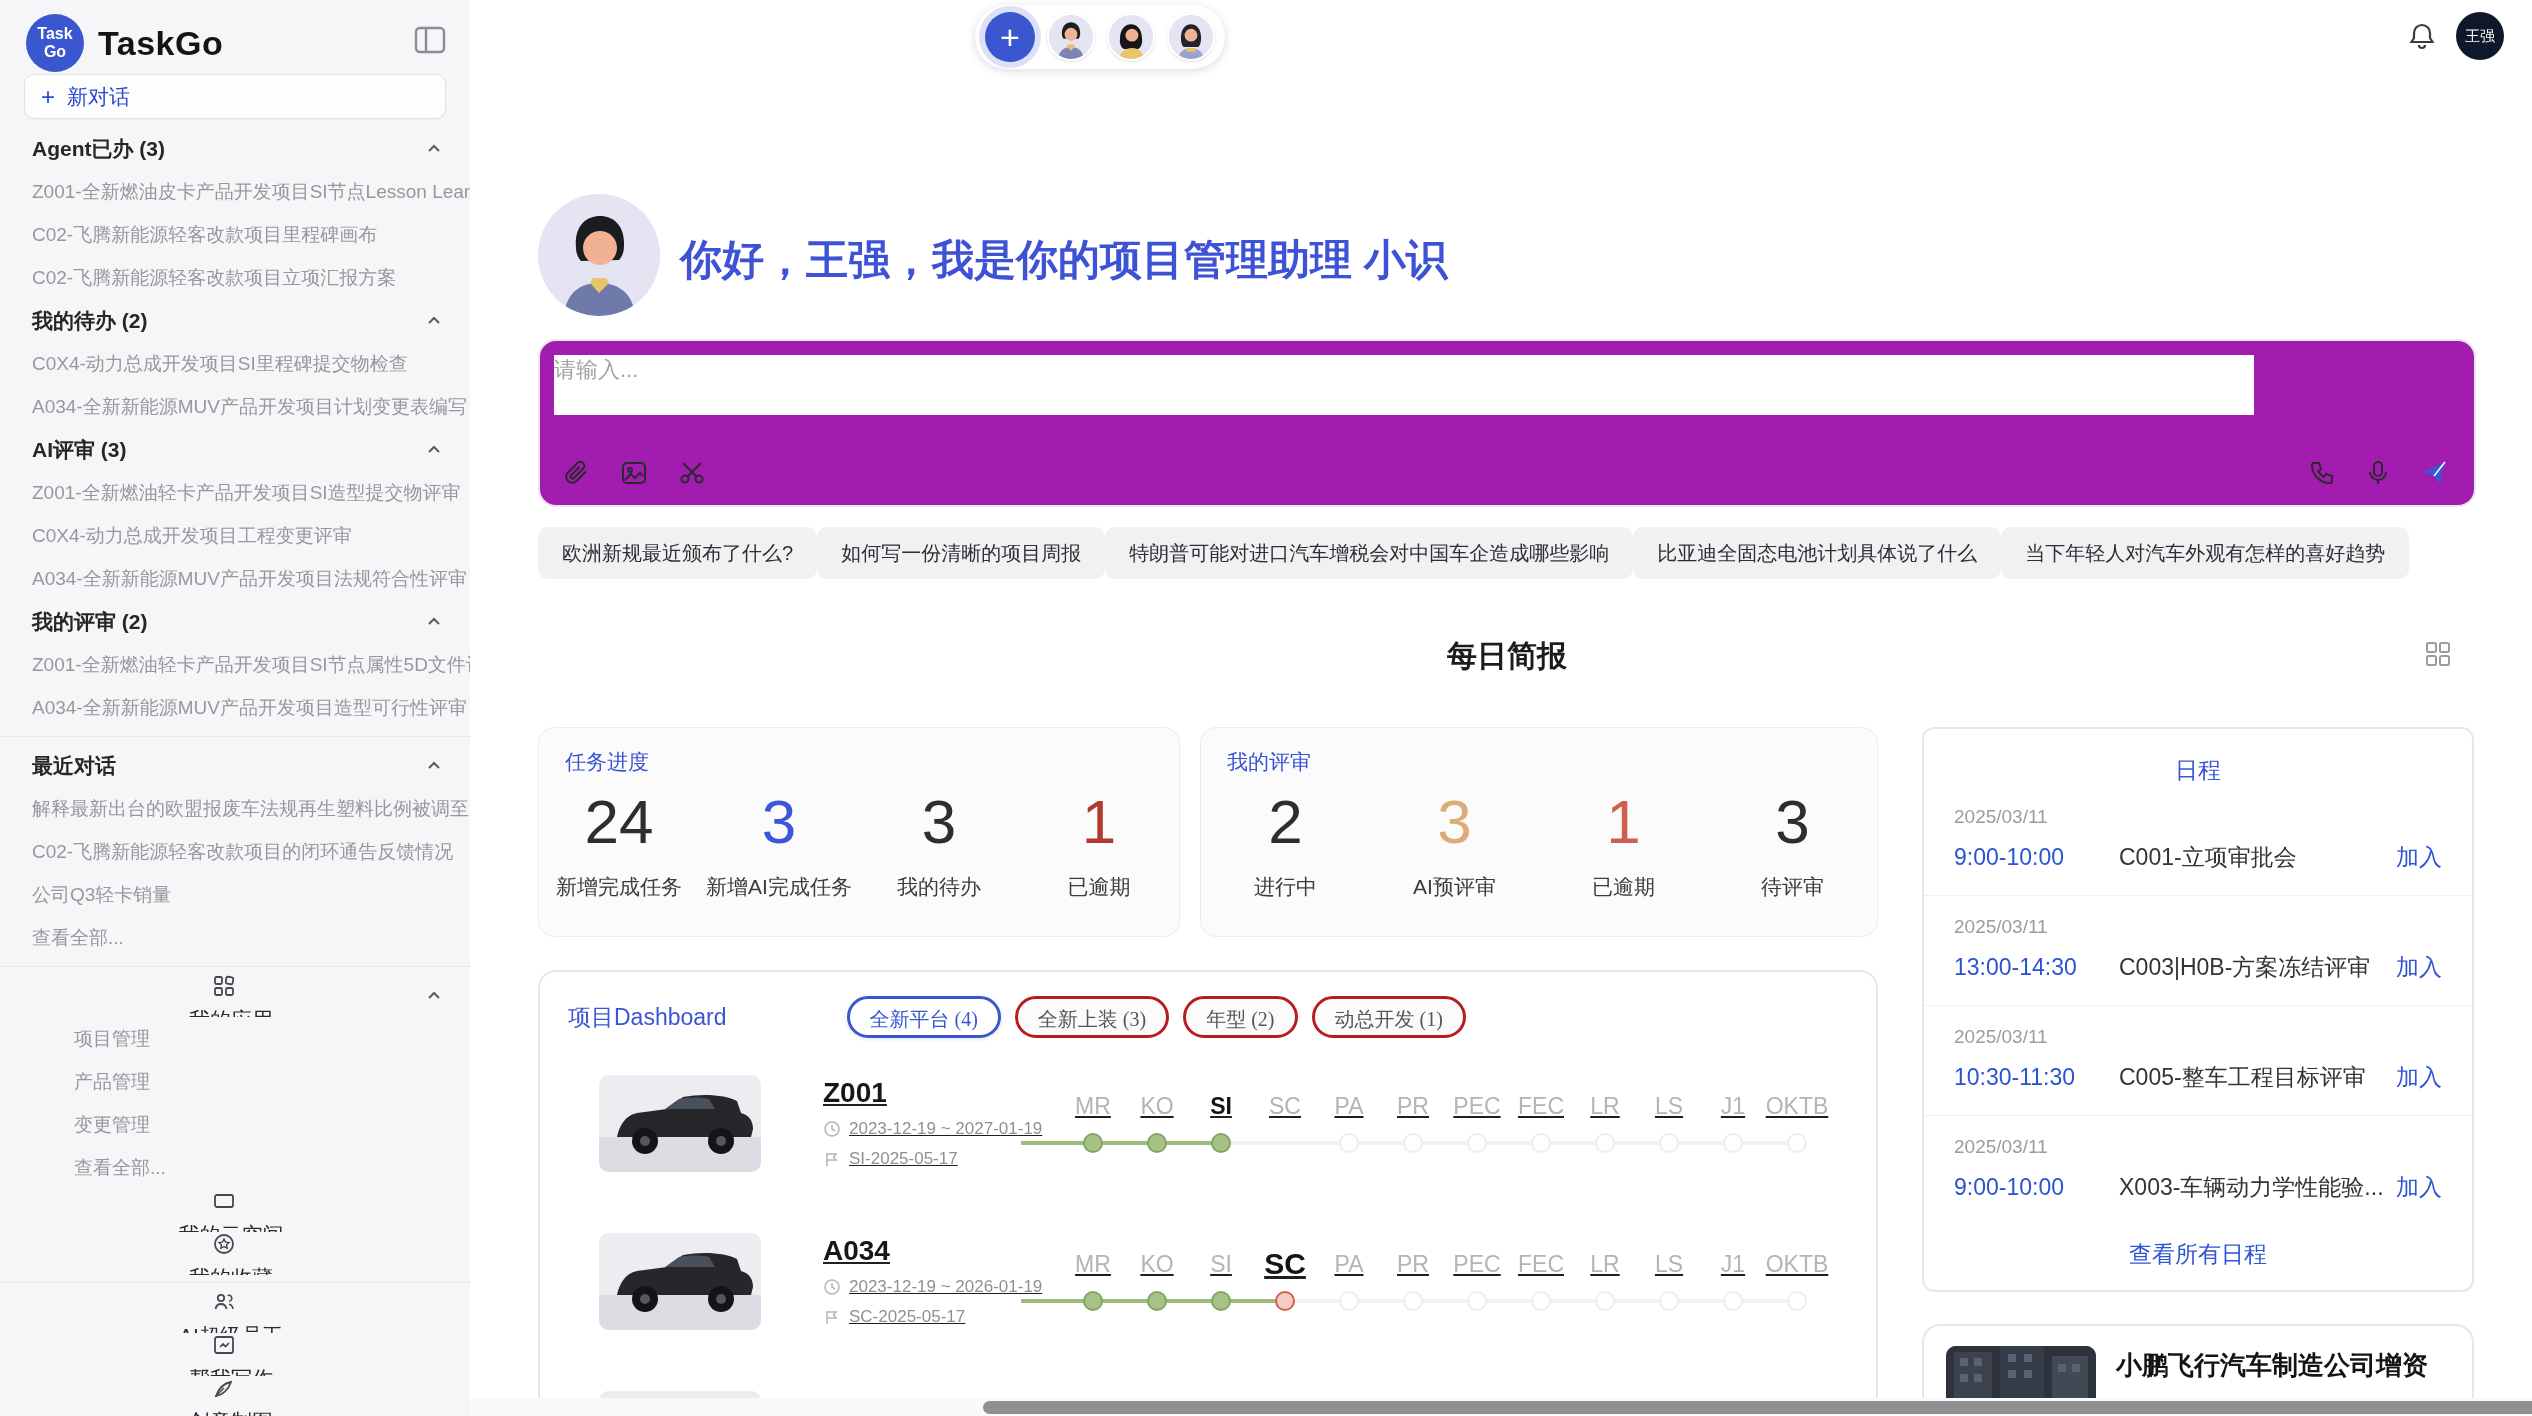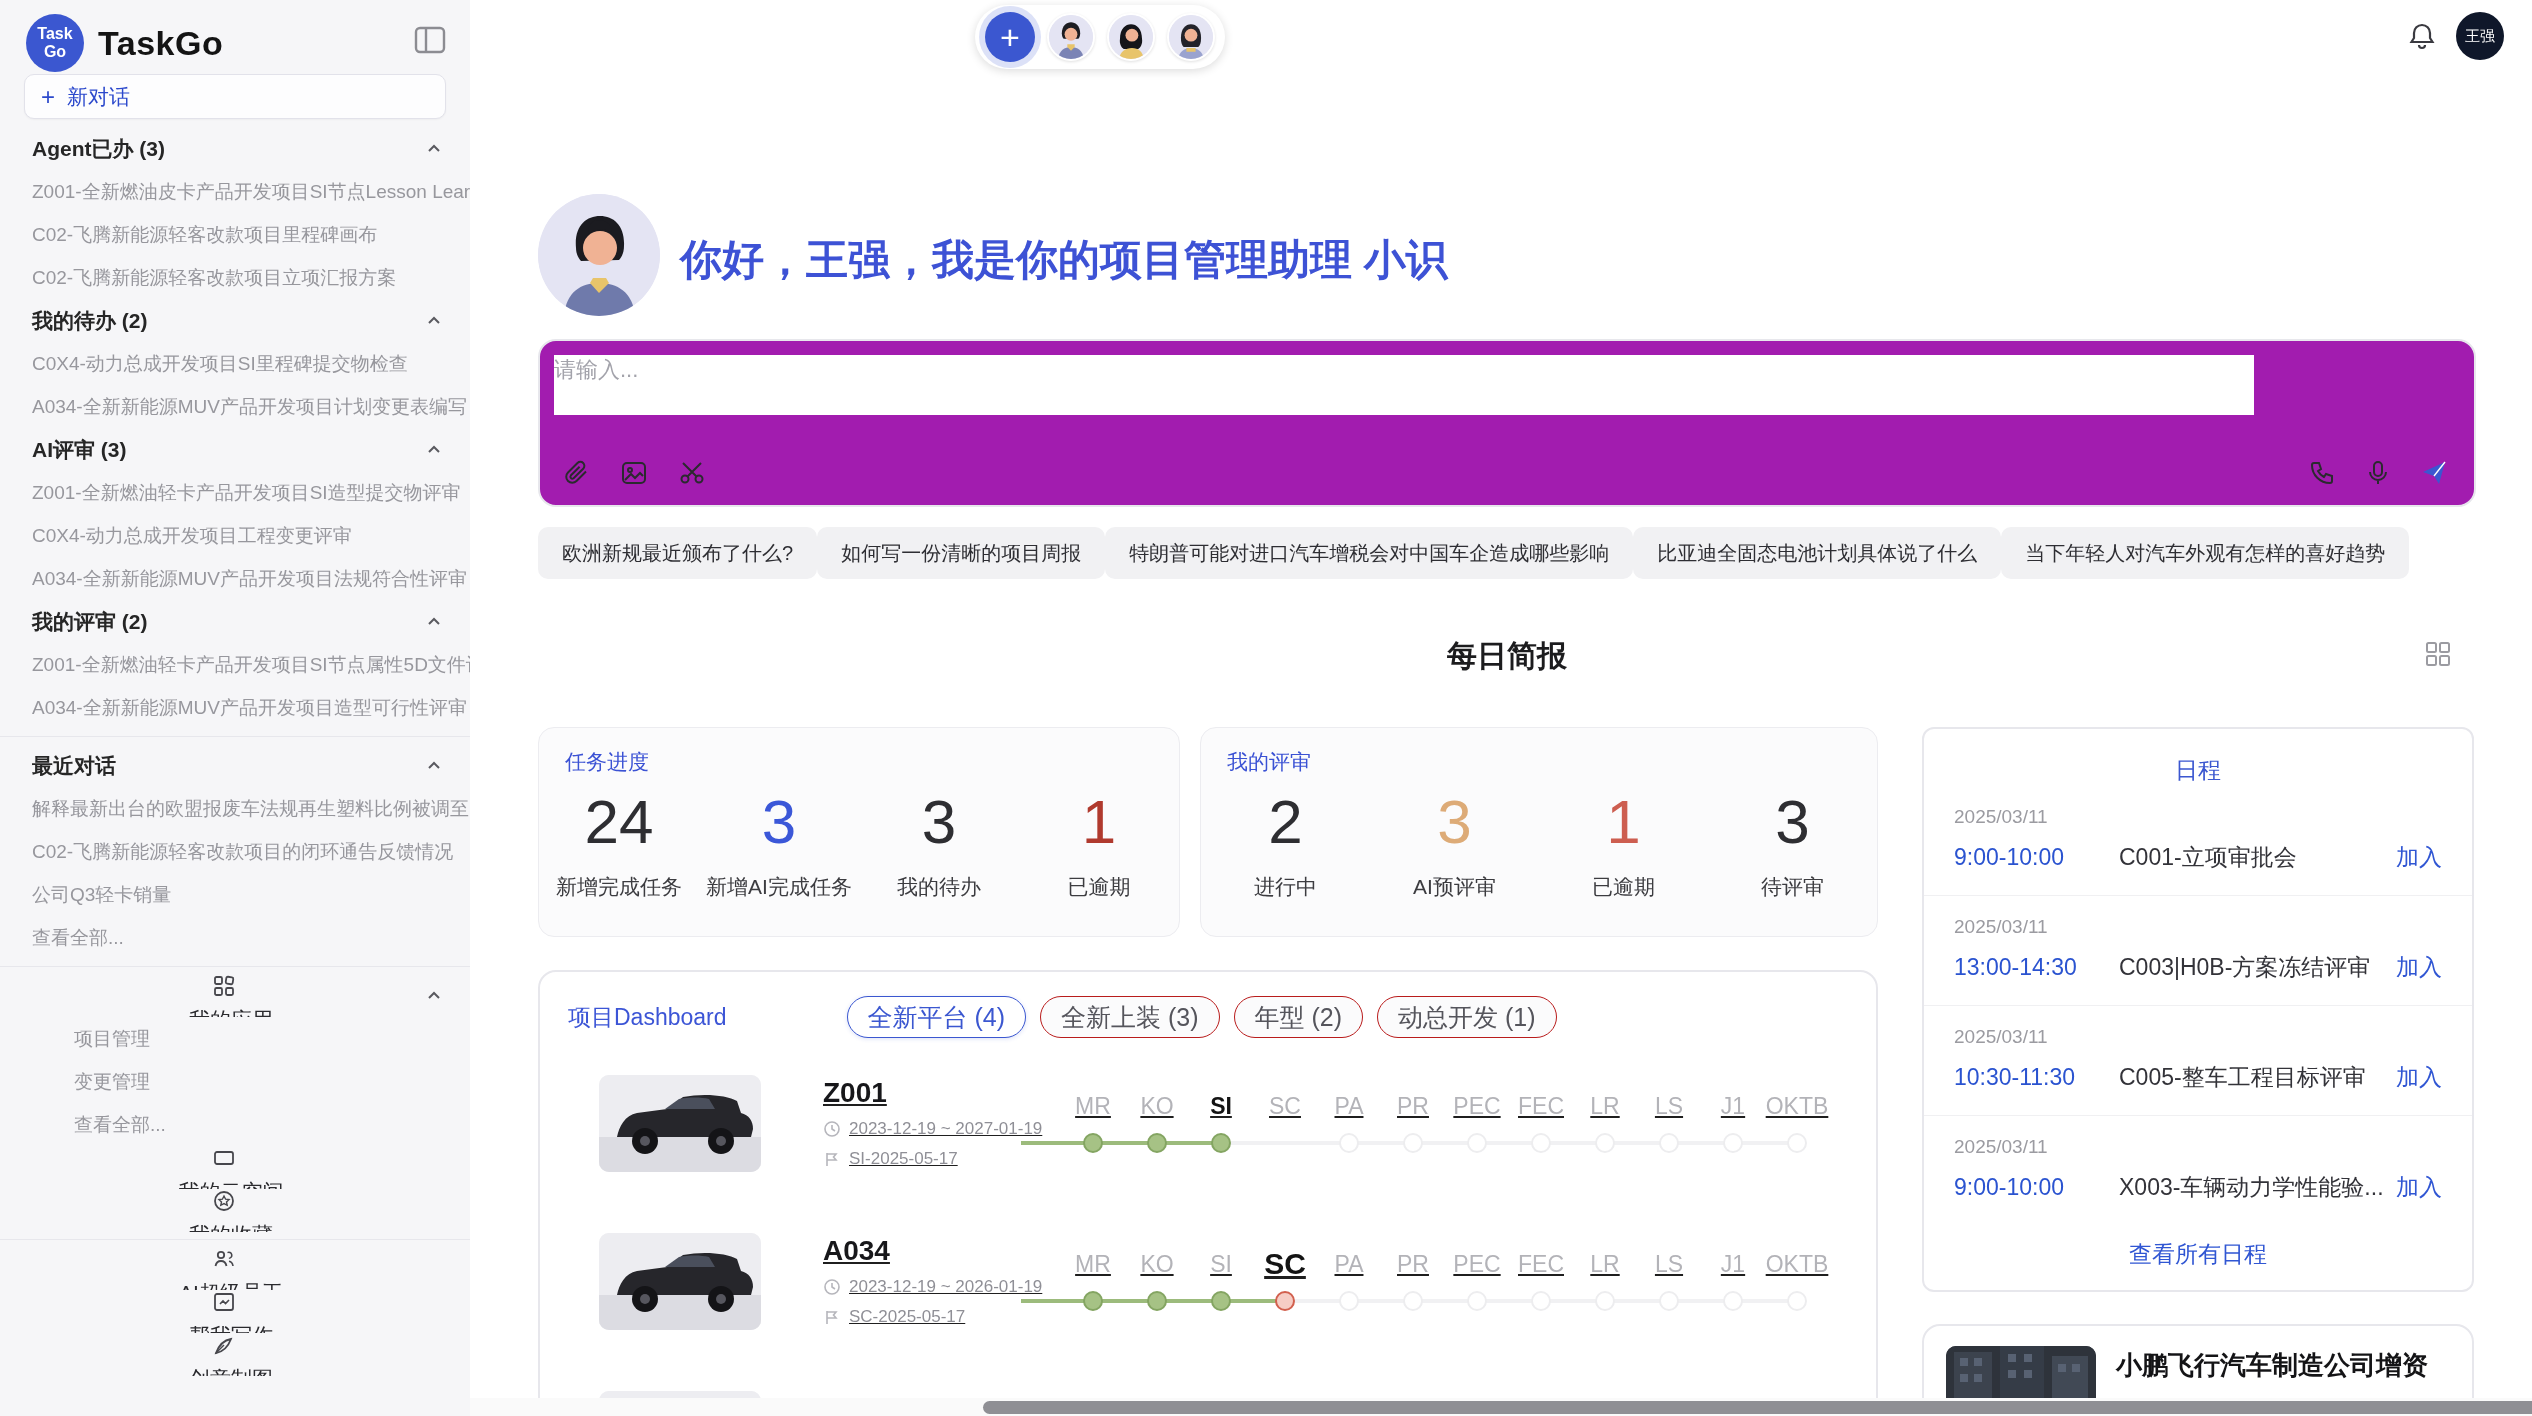--- a/index.html
+++ b/index.html
@@ -58,21 +58,21 @@
   .stat-row { position:absolute; left:0; right:0; top:58px; display:flex; }
   .stat { flex:1; text-align:center; }
   .stat .v { font-size:62px; font-weight:500; color:#2e2e32; }
   .stat .v.blue { color:#3b57d8; } .stat .v.red { color:#b03a2e; }
   .stat .v.tan { color:#ddab77; } .stat .v.salmon { color:#cd5e50; }
   .stat .l { margin-top:16px; font-size:21px; color:#3c3c40; }
 
   .dash-card { position:absolute; left:68px; top:970px; width:1340px; height:520px; border:2px solid #e7e7ec; border-radius:18px; background:#fff; overflow:hidden; }
   .dash-head { display:flex; align-items:center; padding:24px 26px 6px 28px; }
   .dash-title { font-size:23px; color:#3c55d6; margin-right:120px; }
-  .tab { height:42px; line-height:40px; padding:0 20px; border-radius:21px; border:1px solid #b91c1c; background:#fbfbfc; font-size:25px; color:#55555c; margin-right:14px; cursor:pointer; }
+  .tab { height:42px; line-height:40px; padding:0 20px; border-radius:21px; border:3px solid #b91c1c; background:#fbfbfc; font-size:20px; color:#55555c; margin-right:14px; cursor:pointer;font-family:Liberation Serif, serif; }
   .tab.active { border-color:#3b57d0; color:#3b57d0; background:#fff; box-shadow:0 1px 4px rgba(59,87,208,.18); }
   .proj-row { display:flex; align-items:center; height:158px; padding-left:59px;text-decoration:underline; }
   .car-box { position:relative; width:162px; height:97px; border-radius:10px; overflow:hidden; background:linear-gradient(180deg,#f1f1f4 0%,#e3e3e8 100%); flex:0 0 auto; }
   .proj-info { margin-left:62px; width:238px; flex:0 0 auto; }
   .proj-code { font-size:28px; font-weight:700; color:#17171a; }
   .proj-line { display:flex; align-items:center; margin-top:10px; color:#8f8f96; font-size:17px; }
   .proj-line .mini { width:18px; height:18px; margin-right:8px; color:#b6b6bc; flex:0 0 auto; }
   .timeline { display:flex; flex:0 0 auto; }
   .ms { width:64px; }
   .ms-lab { height:40px; line-height:40px; text-align:center; font-size:23px; color:#b3b3b8; font-weight:500; }
@@ -208,20 +208,21 @@
             </svg>
           </span>
         <span>我的应用</span>
         <span class="chev">
             <svg viewBox="0 0 16 16" fill="none" stroke="currentColor" stroke-width="2">
               <polyline points="3,10 8,5 13,10"></polyline>
             </svg>
           </span>
       </div>
       <div class="srow sitem subitem">项目管理</div>
+      <div class="srow sitem subitem">产品管理</div>
       <div class="srow sitem subitem">变更管理</div>
       <div class="srow sitem subitem">查看全部...</div>
 
       <div class="srow iconrow">
         <span class="sic">
             <svg viewBox="0 0 24 24" fill="none" stroke="currentColor" stroke-width="1.8">
               <rect x="3" y="6" width="18" height="12" rx="2"></rect>
             </svg>
           </span>
         <span>我的云空间</span>

